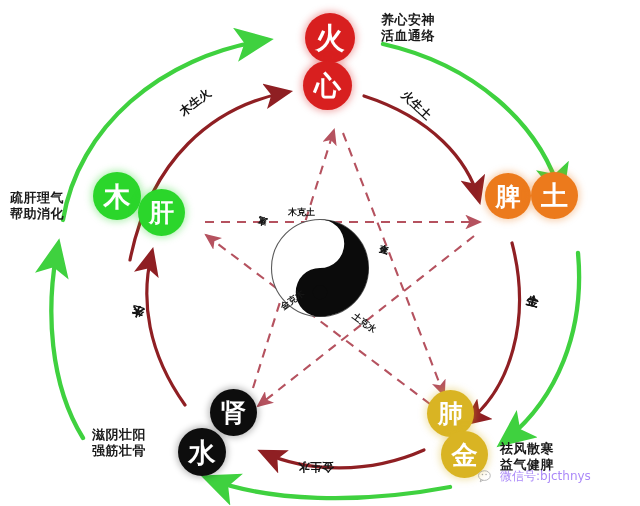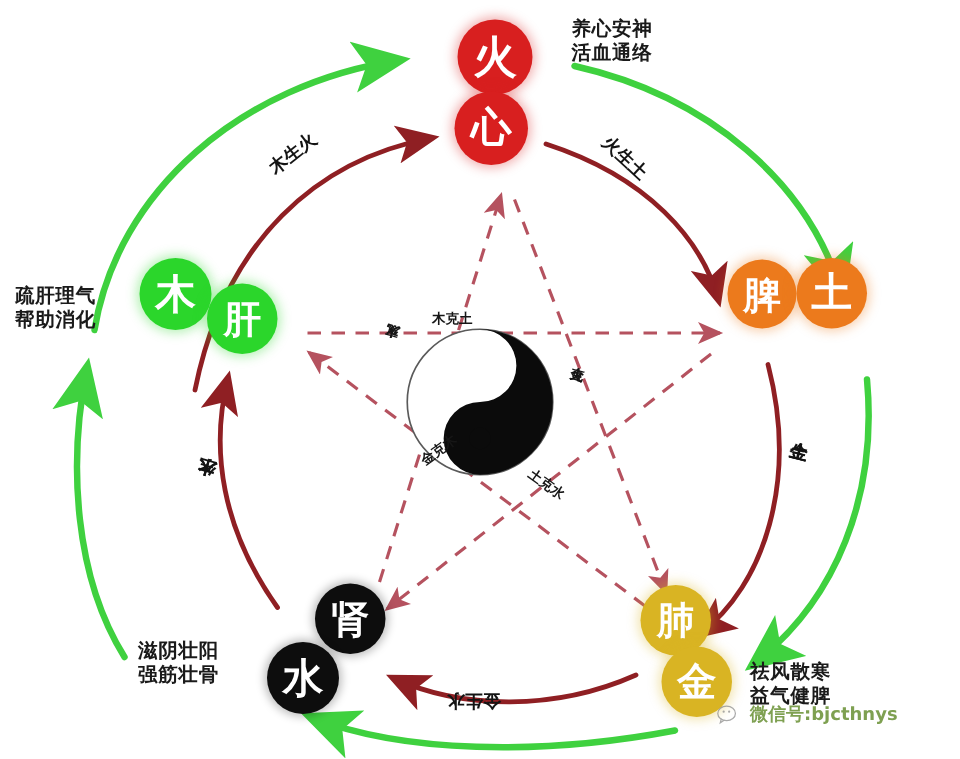--- a/index.html
+++ b/index.html
@@ -63,23 +63,22 @@
   }
 
   
   #watermark{
     position:absolute;
     left:478px;top:468px;
     display:flex;align-items:center;gap:5px;
     opacity:.72;
   }
   #watermark .wm-text{
-    font-size:12px;color:#4d7c0f;white-space:nowrap;
-    font-family:"DejaVu Sans","Liberation Sans",sans-serif;
-    font-weight:bold;
+    font-size:12px;color:#8b5cf6;white-space:nowrap;
+    font-family:"DejaVu Sans","Liberation Sans",sans-serif;
   }
   .wm-icon{width:17px;height:14px;display:block;}
 </style>
 </head>
 <body>
 
 <div id="stage">
 
   <svg id="canvas" viewBox="0 0 640 506">
     <defs>

